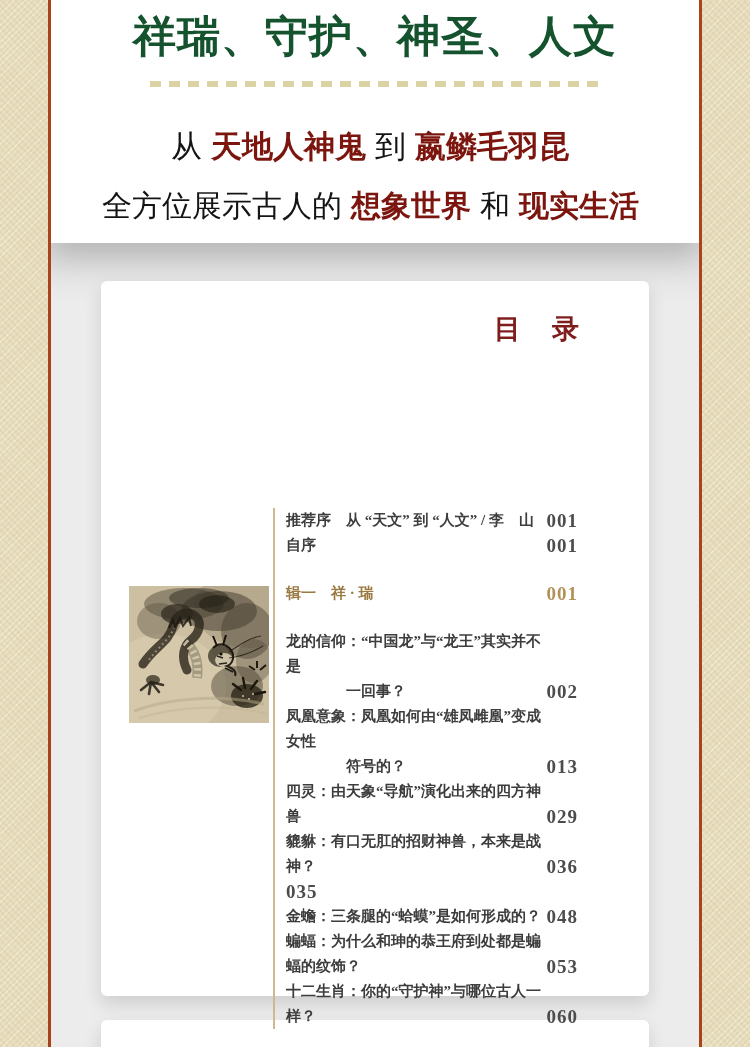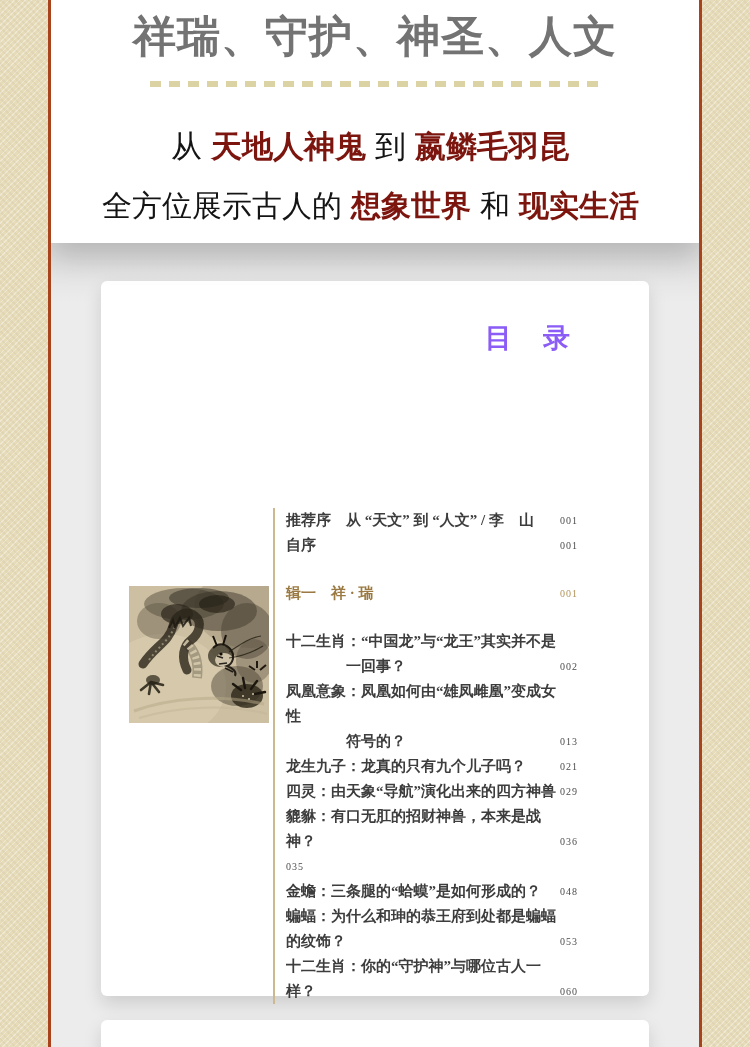--- a/index.html
+++ b/index.html
@@ -17,52 +17,52 @@
     border-left:3px solid #a8431c; border-right:3px solid #a8431c;
     background:#ececec; overflow:hidden;
   }
   
   .hero {
     position:relative; z-index:2; background:#ffffff;
     padding:12px 0 18px; box-shadow:0 16px 26px rgba(0,0,0,0.16);
   }
   .hero-title {
     margin:0; text-align:center; font-size:43px; line-height:1.15;
-    font-weight:700; color:#737373; letter-spacing:1px;
+    font-weight:700; color:#14532d; letter-spacing:1px;
   }
   .dash-divider {
     width:451px; height:6px; margin:20px auto 0;
     background:repeating-linear-gradient(90deg,#dcd3a4 0 11px, rgba(0,0,0,0) 11px 19px);
   }
   .hero-line { margin:0; text-align:center; color:#141414; font-weight:400; white-space:nowrap; }
   .hero-line2 { margin-top:42px; font-size:31px; line-height:1.3;font-family:Liberation Mono, monospace; }
   .hero-line3 { margin-top:16px; font-size:30px; line-height:1.3; }
   .hero-line .em { color:#7b150e; font-weight:700; margin:0 9px; }
   
   .body-area { position:relative; padding-top:38px; background:linear-gradient(#dcdcdc, #ececec 60px); }
   .card {
     width:548px; margin:0 auto; background:#ffffff;
     border-radius:6px; box-shadow:0 8px 18px rgba(0,0,0,0.13);
   }
   .toc-card { position:relative; height:715px; }
   .toc-heading {
-    position:absolute; top:30px; right:68px; margin:9px;
-    font-size:27px; font-weight:600; color:#8b5cf6; letter-spacing:2px;text-align:center;
+    position:absolute; top:30px; right:68px; margin:0;
+    font-size:27px; font-weight:600; color:#7f1d1d; letter-spacing:2px;text-align:center;
   }
   .toc-art { position:absolute; left:28px; top:305px; width:140px; height:137px; margin:0; }
   .toc-art svg { display:block; }
   .toc-list {
     position:absolute; left:172px; right:71px; top:227px;
     border-left:2px solid #ccb98f; padding-left:11px;
   }
   .toc-row {
     display:flex; justify-content:space-between; align-items:flex-end;
     line-height:25px; font-size:15px; font-weight:700; color:#3d3d3d;
   }
-  .toc-row .toc-page { font-size:10px; font-weight:400; color:#4c4c4c; letter-spacing:1px; }
+  .toc-row .toc-page { font-size:19px; font-weight:700; color:#4c4c4c; letter-spacing:1px; }
   .toc-row.section { color:#9a7a42;align-items:flex-end; }
   .toc-row.section .toc-page { color:#b29157; }
   .toc-row.gap-before { margin-top:23px; }
   .toc-label .cont { text-indent:60px; }
   .next-card { height:60px; border-radius:6px 6px 0 0; margin-top:24px; }
 </style>
 </head>
 <body>
 
 <div class="frame">
@@ -132,37 +132,31 @@
     <div class="toc-page">001</div>
   </div>
           <div class="toc-row section gap-before">
     <div class="toc-label">
               <div>辑一　祥 · 瑞</div>
             </div>
     <div class="toc-page">001</div>
   </div>
           <div class="toc-row gap-before">
     <div class="toc-label">
-              <div>十二生肖：“中国龙”与“龙王”其实并不是</div>
+              <div>龙的信仰：“中国龙”与“龙王”其实并不是</div>
               <div class="cont">一回事？</div>
             </div>
     <div class="toc-page">002</div>
   </div>
           <div class="toc-row">
     <div class="toc-label">
               <div>凤凰意象：凤凰如何由“雄凤雌凰”变成女性</div>
               <div class="cont">符号的？</div>
             </div>
     <div class="toc-page">013</div>
-  </div>
-          <div class="toc-row">
-    <div class="toc-label">
-              <div>龙生九子：龙真的只有九个儿子吗？</div>
-            </div>
-    <div class="toc-page">021</div>
   </div>
           <div class="toc-row">
     <div class="toc-label">
               <div>四灵：由天象“导航”演化出来的四方神兽</div>
             </div>
     <div class="toc-page">029</div>
   </div>
           <div class="toc-row">
     <div class="toc-label">
               <div>貔貅：有口无肛的招财神兽，本来是战神？</div>

